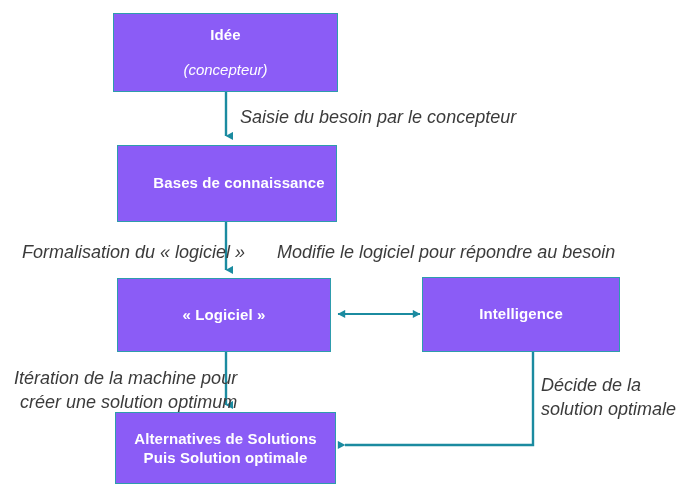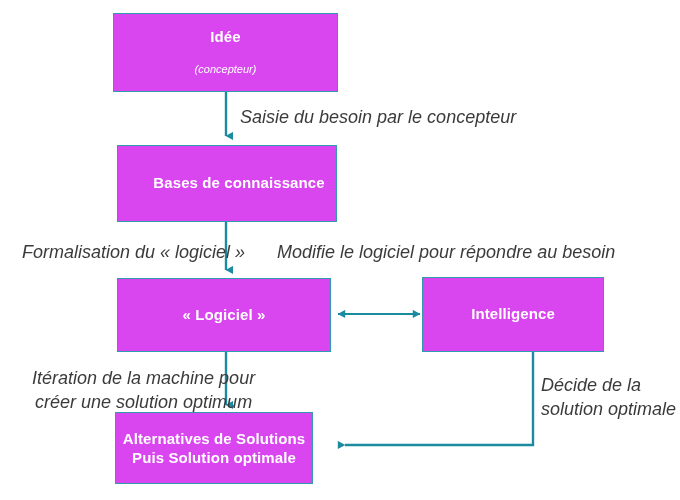--- a/index.html
+++ b/index.html
@@ -13,38 +13,38 @@
   #canvas {
     position: relative;
     width: 680px;
     height: 500px;
     background: #ffffff;
     overflow: hidden;
   }
   .node {
     position: absolute;
     box-sizing: border-box;
-    background: #d946ef;
+    background: #8b5cf6;
     border: 1px solid #2e9cad;
     color: #ffffff;
     display: flex;
     flex-direction: column;
     align-items: center;
     justify-content: center;
     text-align: center;
     line-height: 1.22;
   }
   .node .title {
     font-weight: bold;
     font-size: 15px;
     letter-spacing: 0.1px;
   }
   .node .sub {
     font-style: italic;
-    font-size: 11px;
+    font-size: 15px;
     font-weight: normal;
   }
   .node.two-line-title .title {
     line-height: 1.3;
   }
   .gap-lg .sub { margin-top: 17px; }
   .gap-sm .sub { margin-top: 2px; }
 
   .edge-label {
     position: absolute;
@@ -108,34 +108,34 @@
   </div>
 
   <div class="node gap-sm" style="left:117px; top:145px; width:220px; height:77px;padding-left:24px;">
     <div class="title">Bases de connaissance</div>
   </div>
 
   <div class="node" style="left:117px; top:278px; width:214px; height:74px;">
     <div class="title">« Logiciel »</div>
   </div>
 
-  <div class="node gap-lg" style="left:422px; top:277px; width:182px; height:75px;">
+  <div class="node gap-lg" style="left:422px; top:277px; width:198px; height:75px;">
     <div class="title">Intelligence</div>
   </div>
 
-  <div class="node two-line-title" style="left:115px; top:412px; width:198px; height:72px;">
+  <div class="node two-line-title" style="left:115px; top:412px; width:221px; height:72px;">
     <div class="title">Alternatives de Solutions</div>
     <div class="title">Puis Solution optimale</div>
   </div>
 
   <div class="edge-label" style="left:240px; top:105px;">Saisie du besoin par le concepteur</div>
 
   <div class="edge-label" style="left:22px; top:240px;">Formalisation du « logiciel »</div>
 
   <div class="edge-label" style="left:249px; top:240px;margin-left:28px;">Modifie le logiciel pour répondre au besoin</div>
 
-  <div class="edge-label" style="left:32px; top:366px; text-align:center;">Itération de la machine pour
+  <div class="edge-label" style="left:14px; top:366px; text-align:right;">Itération de la machine pour
 créer une solution optimum</div>
 
   <div class="edge-label" style="left:541px; top:373px; text-align:left;">Décide de la
 solution optimale</div>
 
 </div>
 
 </body></html>

